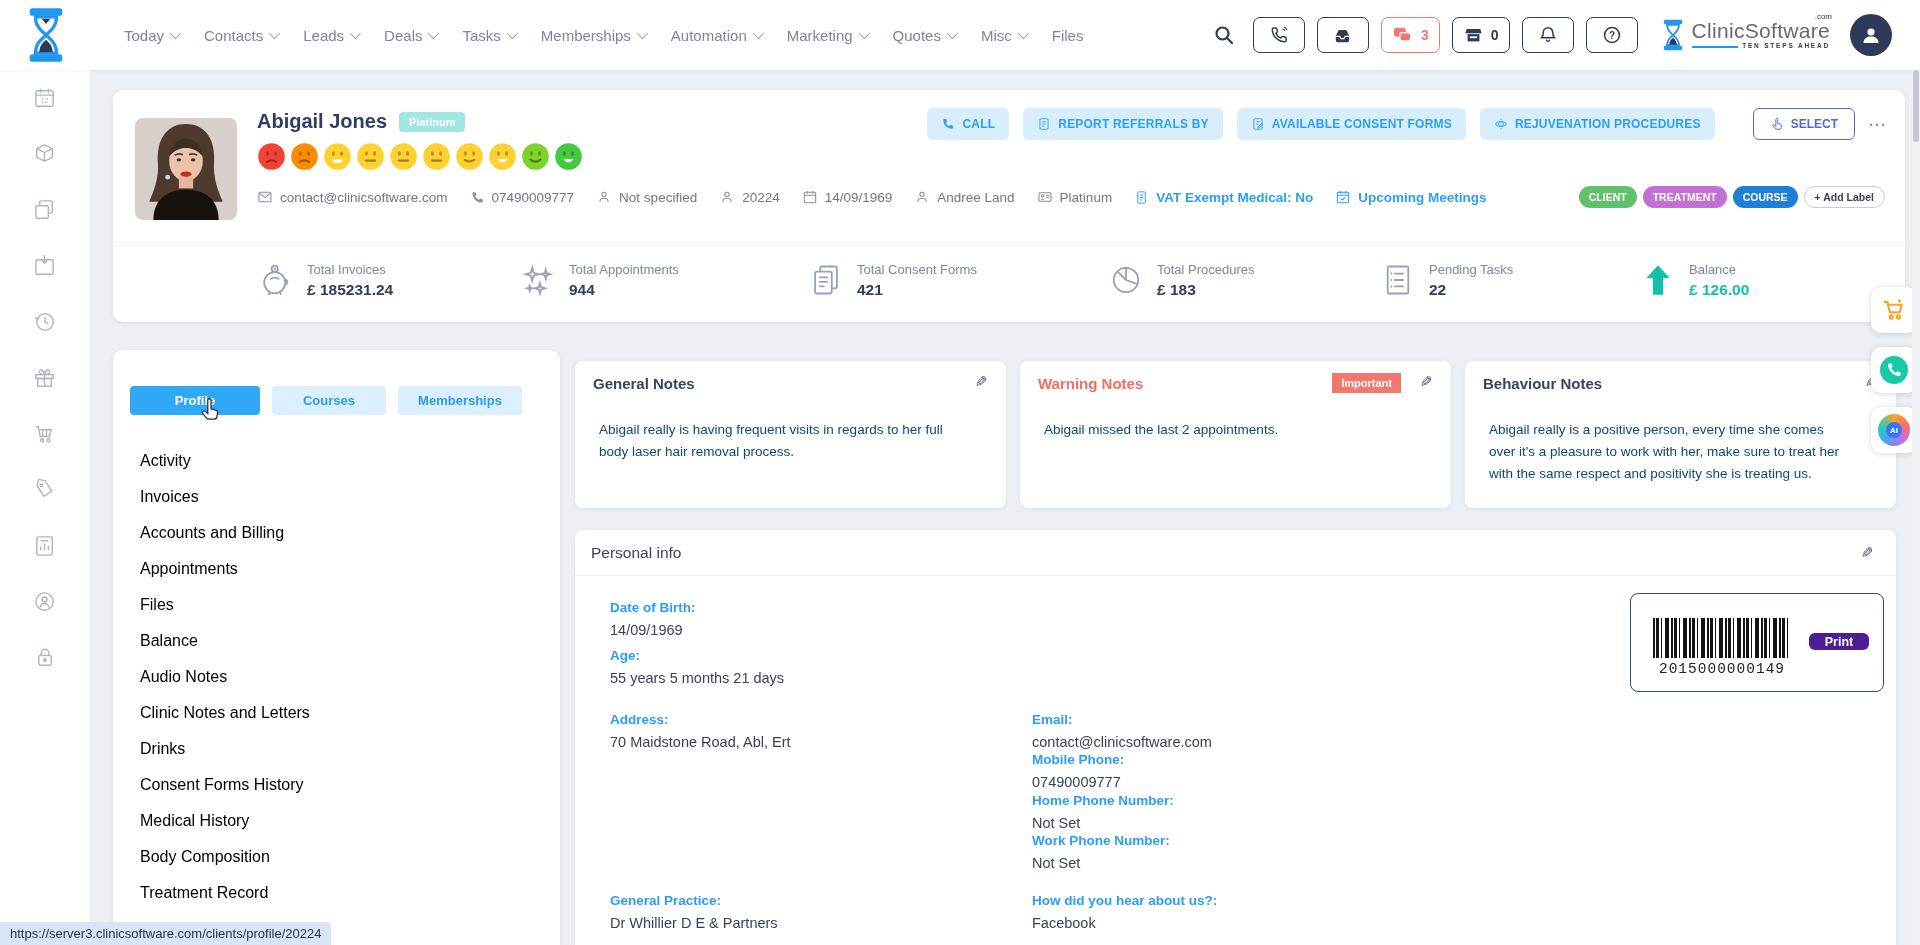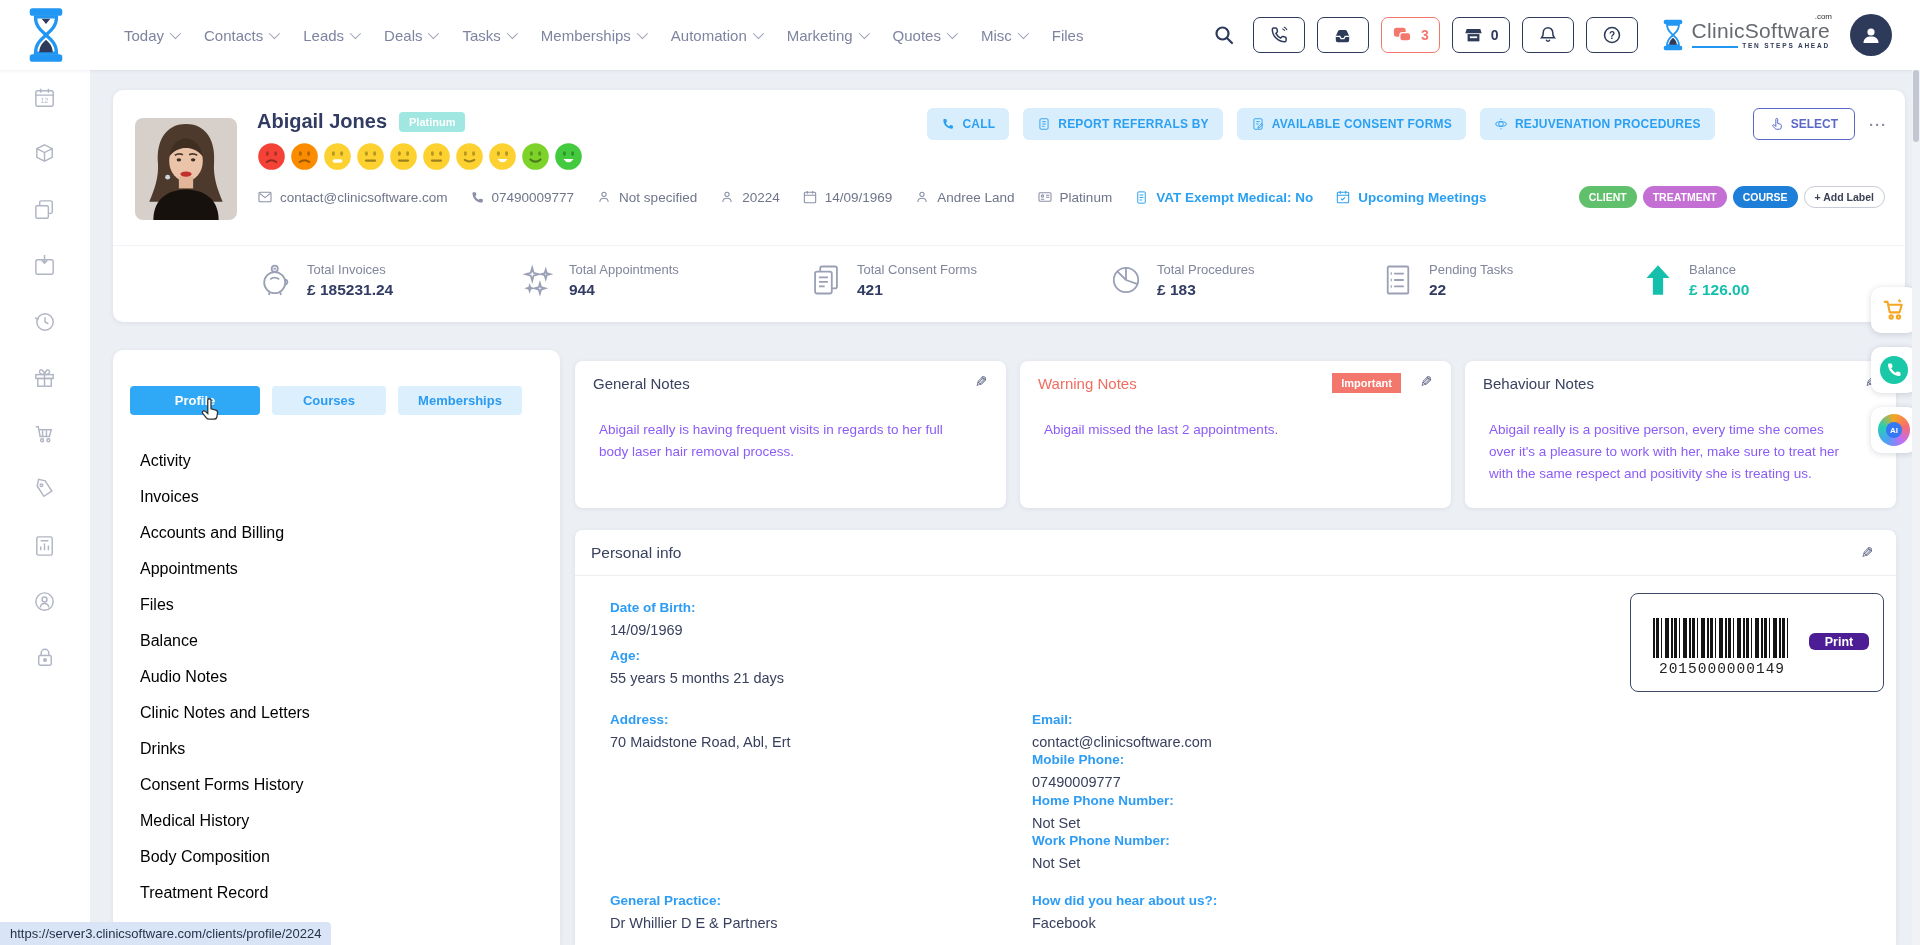--- a/index.html
+++ b/index.html
@@ -79,27 +79,27 @@
   .tab.active{background:#2fa8f5;color:#fff;position:relative;}
   .tab:nth-child(1){width:130px;}.tab:nth-child(2){width:114px;}.tab:nth-child(3){width:124px;}
   .hand-cursor{position:absolute;left:68px;top:12px;pointer-events:none;}
   .side-menu{margin-top:28px;}
   .menu-item{padding:9px 10px 9px 27px;font-size:16px;color:#000000;cursor:pointer;}
 
   
   .note-card{position:absolute;top:361px;width:431px;height:147px;background:#fff;border-radius:8px;
     box-shadow:0 1px 5px rgba(40,50,80,.08);}
   .note-general{left:575px;}.note-warning{left:1020px;}.note-behaviour{left:1465px;}
-  .note-title{position:absolute;left:18px;top:14px;font-size:15px;font-weight:normal;color:#39425f;}
+  .note-title{position:absolute;left:18px;top:14px;font-size:15px;font-weight:bold;color:#39425f;}
   .note-warning .note-title{color:#f26d60;}
   .pencil{position:absolute;right:18px;top:12px;font-size:15px;color:#4a5374;cursor:pointer;
     transform:scaleX(-1);display:inline-block;}
   .imp-badge{position:absolute;right:50px;top:12px;background:#f4776d;color:#fff;font-size:11px;
     font-weight:bold;padding:4px 9px;border-radius:0;}
-  .note-body{position:absolute;left:24px;top:44px;right:44px;font-size:13.5px;color:#8b5cf6;line-height:1.65;}
+  .note-body{position:absolute;left:24px;top:44px;right:44px;font-size:13.5px;color:#0c4a6e;line-height:1.65;}
 
   
   .personal-card{position:absolute;left:575px;top:530px;width:1321px;height:415px;background:#fff;
     border-radius:8px 8px 0 0;box-shadow:0 1px 5px rgba(40,50,80,.08);}
   .pi-title{position:absolute;left:16px;top:14px;font-size:15.5px;color:#39425f;}
   .pi-pencil{right:22px;top:14px;}
   .pi-divider{position:absolute;left:0;right:0;top:45px;height:1px;background:#ededf2;}
   .field{position:absolute;}
   .f-label{font-size:13.5px;font-weight:bold;color:#2d9cf4;}
   .f-value{font-size:14.5px;color:#383f5c;margin-top:7px;}

